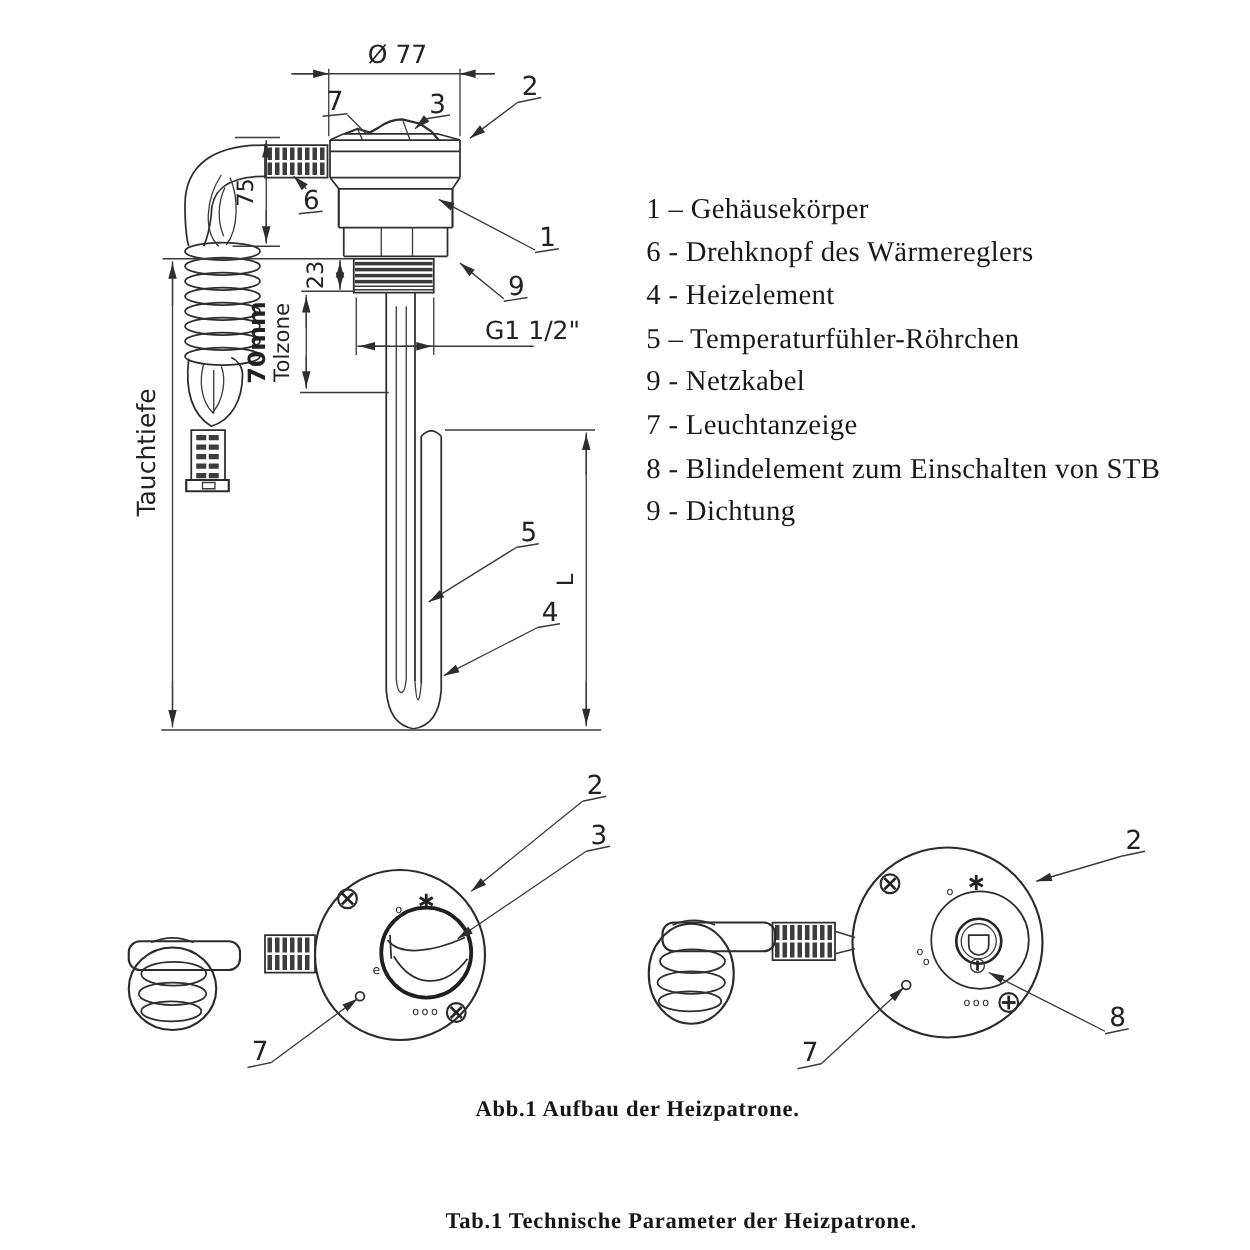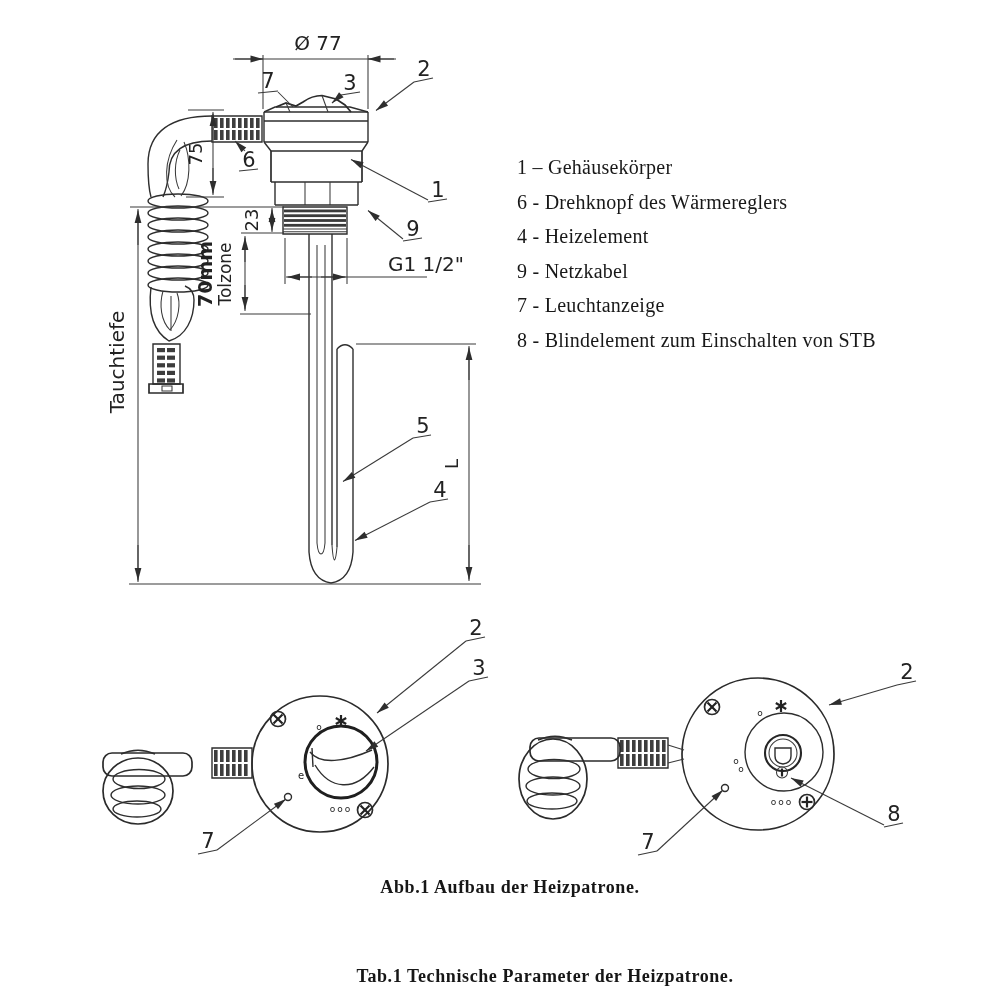--- a/index.html
+++ b/index.html
@@ -17,21 +17,21 @@
   svg text{font-family:"DejaVu Sans",sans-serif;fill:#222}
   .dim{font-size:18px}
   .dimb{font-size:19px;font-weight:bold}
   .dim2{font-size:17px}
   .dimlg{font-size:20px}
   .callout{font-size:21px}
   .mark{font-size:9px;fill:#1c1c1c}
   .markb{font-size:10px;fill:#1c1c1c}
   .cap{font-family:"Liberation Serif",serif;font-weight:600;font-size:18px;fill:#161616;letter-spacing:.6px}
   .legend{position:absolute;left:517px;top:150px;font-family:"Liberation Serif",serif}
-  .legend-item{height:34.6px;line-height:34.6px;font-size:20px;color:#181818;letter-spacing:.25px;white-space:nowrap}
+  .legend-item{height:34.6px;line-height:34.6px;font-size:23px;color:#181818;letter-spacing:.25px;white-space:nowrap}
 </style>
 </head>
 <body>
 
 <div class="stage">
 
 <svg width="1000" height="1000" viewBox="0 0 1000 1000">
   <defs>
     <marker id="arw" markerUnits="userSpaceOnUse" markerWidth="15" markerHeight="10" refX="13.5" refY="5" orient="auto">
       <path d="M1,1.6 L13.5,5 L1,8.4 Z" fill="#2e2e2e" stroke="none"></path>
@@ -372,18 +372,20 @@
   </g>
 
   <text class="cap" x="510" y="893" text-anchor="middle">Abb.1 Aufbau der Heizpatrone.</text>
   <text class="cap" x="545" y="982" text-anchor="middle">Tab.1 Technische Parameter der Heizpatrone.</text>
 </svg>
 
 <div class="legend">
   <div class="legend-item">1 – Gehäusekörper</div>
   <div class="legend-item">6 - Drehknopf des Wärmereglers</div>
   <div class="legend-item">4 - Heizelement</div>
+  <div class="legend-item">5 – Temperaturfühler-Röhrchen</div>
   <div class="legend-item">9 - Netzkabel</div>
   <div class="legend-item">7 - Leuchtanzeige</div>
   <div class="legend-item">8 - Blindelement zum Einschalten von STB</div>
+  <div class="legend-item">9 - Dichtung</div>
 </div>
 
 </div>
 
 </body></html>

